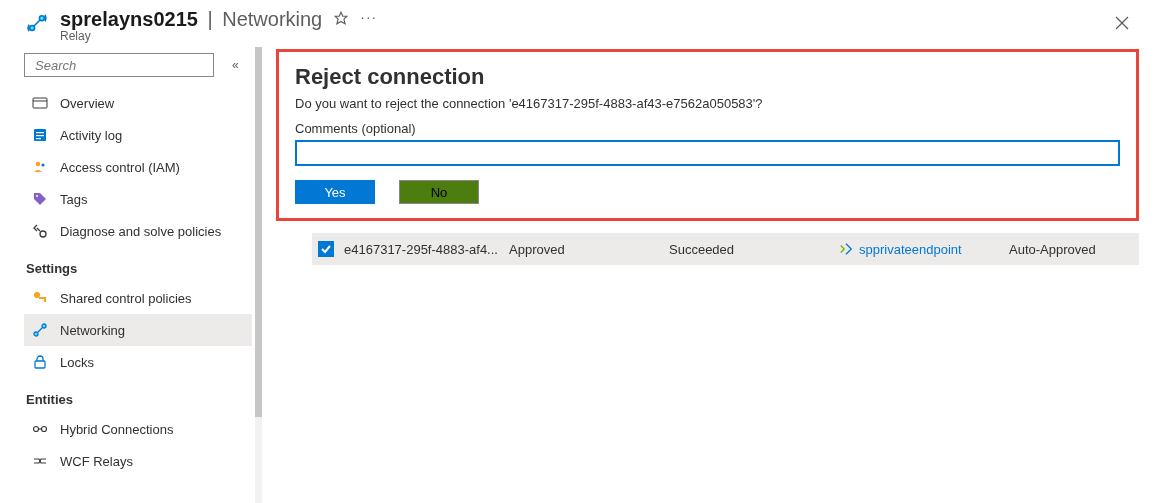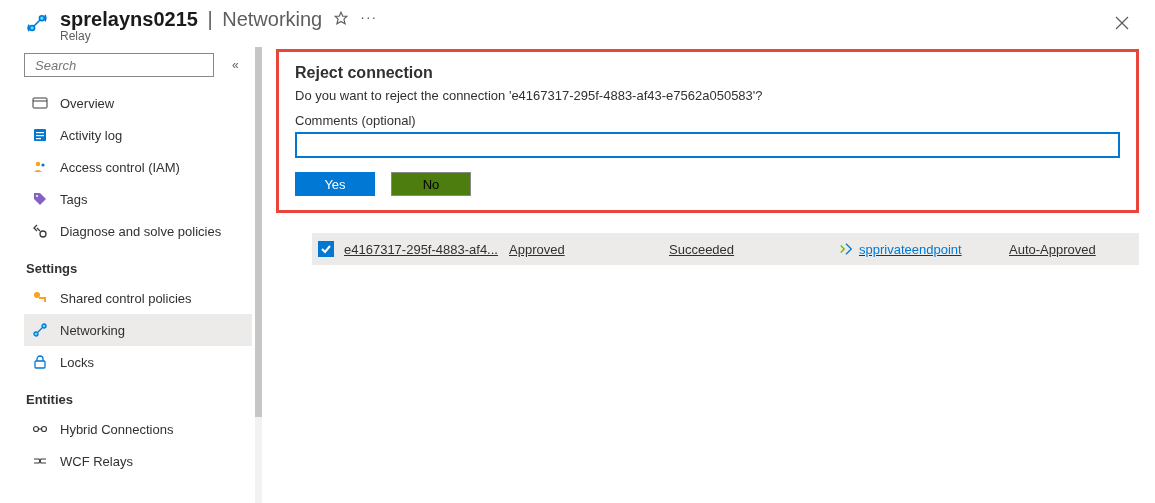--- a/index.html
+++ b/index.html
@@ -35,32 +35,32 @@
     .nav-item { display: flex; align-items: center; height: 32px; padding: 0 6px; cursor: pointer; width: 228px; }
     .nav-item.selected { background: #edebe9; }
     .nav-item .icon-slot { width: 20px; display:flex; align-items:center; justify-content:center; margin-right: 10px; }
     .nav-item .icon-slot svg { width: 16px; height: 16px; }
     .section-header { font-weight: 600; margin: 14px 0 6px 2px; font-size: 13px; }
 
     .main { flex: 1; position: relative; padding: 0; }
 
     
     .dialog { position: absolute; left: 14px; right: 16px; top: 2px; border: 3px solid #e8463a; background: #fff; padding: 12px 16px 14px 16px; }
-    .dialog-title { font-size: 16px; font-weight: 600; margin-bottom: 6px; }
+    .dialog-title { font-size: 22px; font-weight: 600; margin-bottom: 6px; }
     .dialog-text { font-size: 13px; margin-bottom: 10px; }
     .dialog-label { font-size: 13px; margin-bottom: 4px; }
     .dialog-input { width: 100%; height: 26px; border: 2px solid #0078d4; outline: none; padding: 0 6px; font-size: 13px; margin-bottom: 14px; }
-    .dialog-buttons { display: flex; gap: 16px; }
+    .dialog-buttons { display: flex; gap: 24px; }
     .btn { min-width: 80px; height: 24px; font-size: 13px; cursor: pointer; border: 1px solid #8a8886; background: #4d7c0f; padding: 0 14px; }
     .btn.primary { background: #0078d4; color: #fff; border: 1px solid #0078d4; }
 
     
     .table-area { position: absolute; left: 50px; right: 16px; top: 186px; }
     .table-row { display: flex; align-items: center; height: 32px; font-size: 13px; background:#f8f8f8; padding: 0 6px; }
-    .table-row.hover { background:#edebe9;text-decoration:underline; }
+    .table-row.hover { background:#edebe9; }
     .chk { width: 16px; height: 16px; background: #0078d4; display:flex; align-items:center; justify-content:center; margin-right: 10px; }
     .chk svg { width: 12px; height: 12px; }
     .cell-conn { width: 165px; overflow:hidden; text-overflow: ellipsis; white-space: nowrap; }
     .cell-state { width: 160px; }
     .cell-prov { width: 170px; }
     .cell-endpoint { width: 170px; color: #0078d4; display:flex; align-items:center; }
     .cell-endpoint svg{ width:14px; height:14px; margin-right:6px;}
     .cell-desc { flex:1; }
   </style>
 </head>

